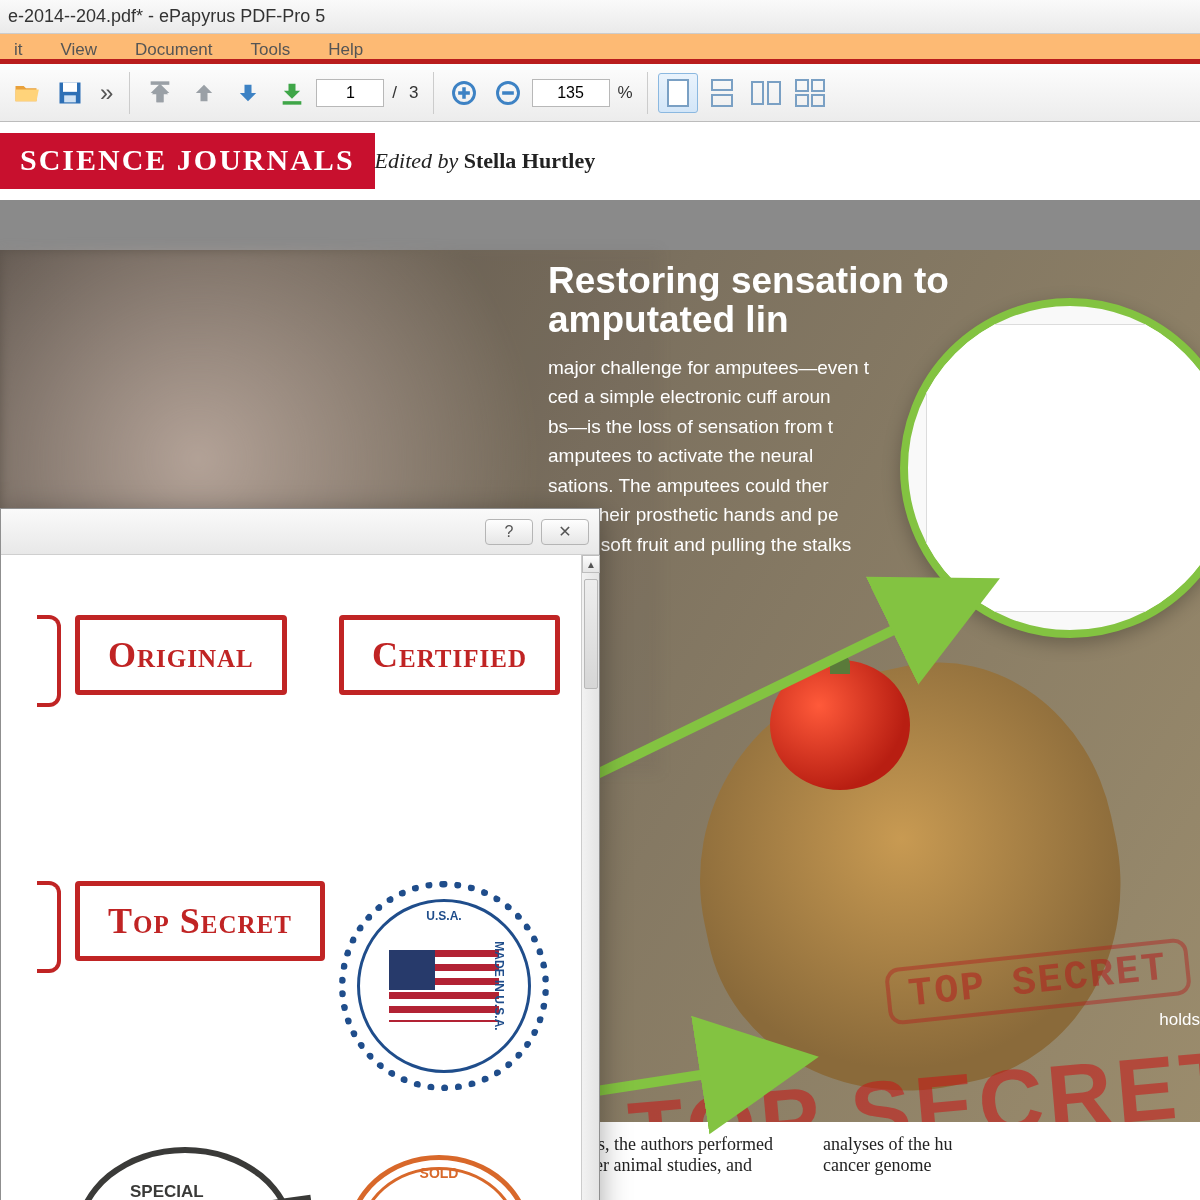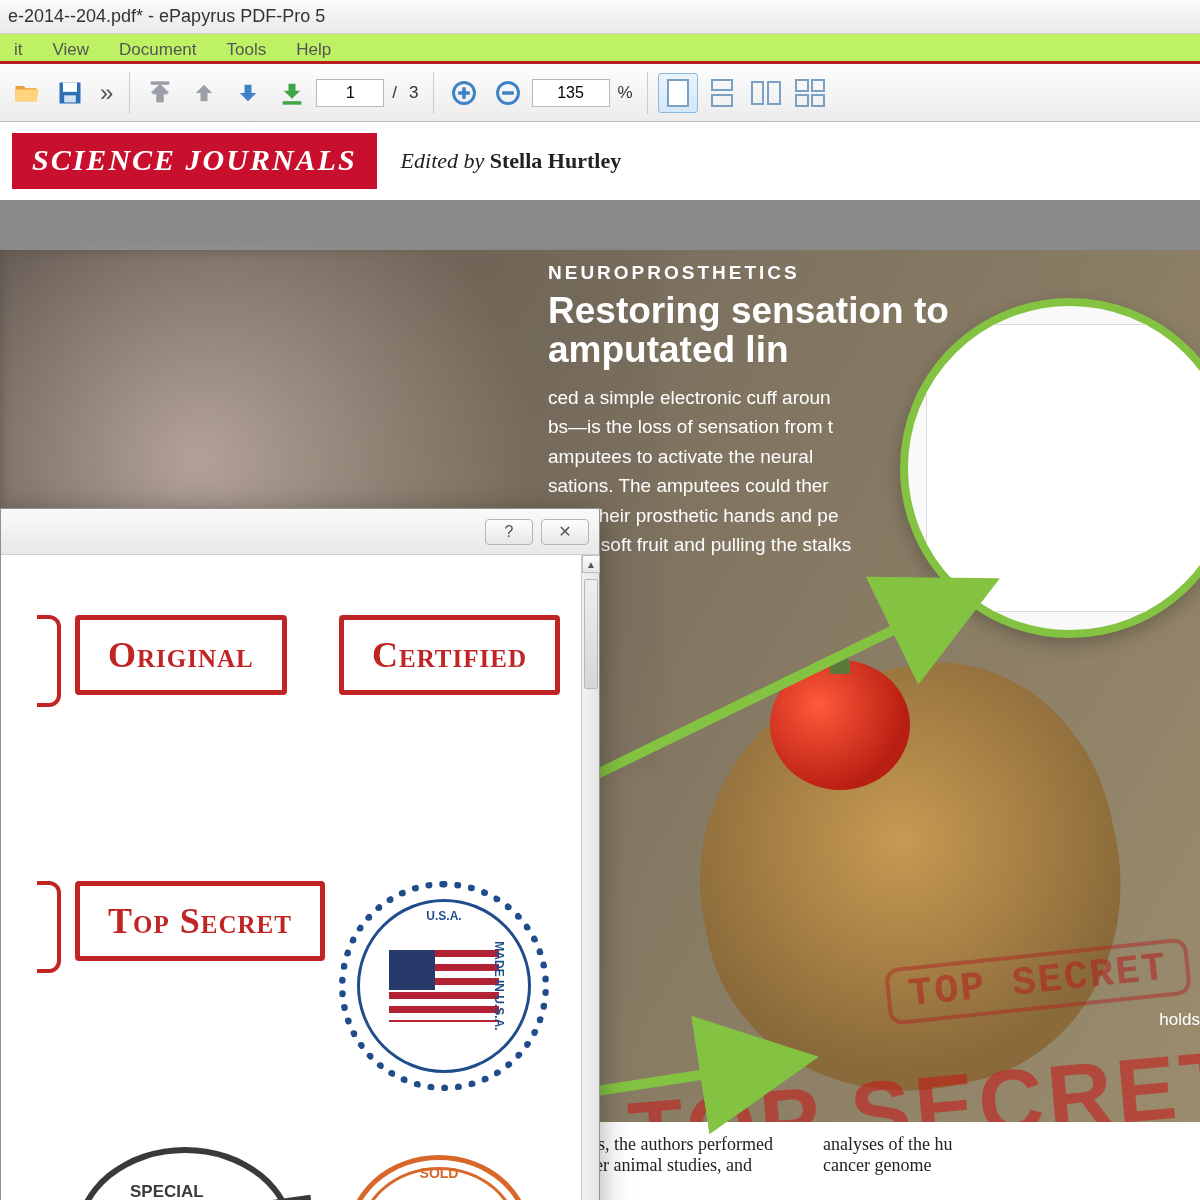--- a/index.html
+++ b/index.html
@@ -19,25 +19,25 @@
   border-bottom: 1px solid #ccc;
   padding: 6px 0 0 8px;
   font-size: 18px;
   color: #333;
   white-space: nowrap;
 }
 
 
 .menu-bar {
   height: 30px;
-  background: #bef264;
-  border-bottom: 3px solid #b91c1c;
+  background: #fdba74;
+  border-bottom: 5px solid #b91c1c;
   padding: 4px 4px;
   display: flex;
-  gap: 10px;
+  gap: 18px;
   font-size: 17px;
   color: #555;
 }
 .menu-bar span { padding: 2px 10px; cursor: default; }
 
 
 .toolbar {
   height: 58px;
   background: linear-gradient(#fdfdfd, #ececec);
   border-bottom: 1px solid #bcbcbc;
@@ -104,32 +104,30 @@
   height: 78px;
   width: 100%;
   background: #fff;
   display: flex;
   align-items: center;
 }
 .journal-tag {
   background: #c8102e;
   color: #fff;
   font-family: "Times New Roman", serif;
-  font-style: italic;
   font-weight: bold;
   font-size: 30px;
   letter-spacing: 2px;
   padding: 10px 20px 12px 20px;
-  margin-left: 12px;
+  margin-left: 0;
 }
 .edited-by {
   font-family: Georgia, serif;
   font-size: 22px;
   color: #222;
-  margin-left: 24px;
 }
 .edited-by .lbl { font-style: italic; }
 .edited-by .name { font-weight: bold; }
 
 
 .article-bg {
   position: absolute;
   left: 0; top: 128px; right: 0; bottom: 0;
   background: linear-gradient(120deg, #5b524a 0%, #7c715f 40%, #9c8d6d 100%);
 }
@@ -509,23 +507,23 @@
 
     <div class="bottom-cols">
       <div style="white-space:pre-line;">obots, the authors performed
 urther animal studies, and</div>
       <div style="white-space:pre-line;">analyses of the hu
 cancer genome</div>
     </div>
   </div>
 
   <div class="article-text">
-    <div class="kicker">NEUROPROSTHETICS</div>
     <div class="headline">Restoring sensation to amputated lin</div>
     <div class="body-copy">
+      <div>major challenge for amputees—even t</div>
       <div>ced a simple electronic cuff aroun</div>
       <div>bs—is the loss of sensation from t</div>
       <div>amputees to activate the neural</div>
       <div>sations. The amputees could ther</div>
       <div>ns in their prosthetic hands and pe</div>
       <div>ng up soft fruit and pulling the stalks</div>
     </div>
     <div class="cite">
       <span>tic</span><br>
       <span>Sci. Tr</span>

